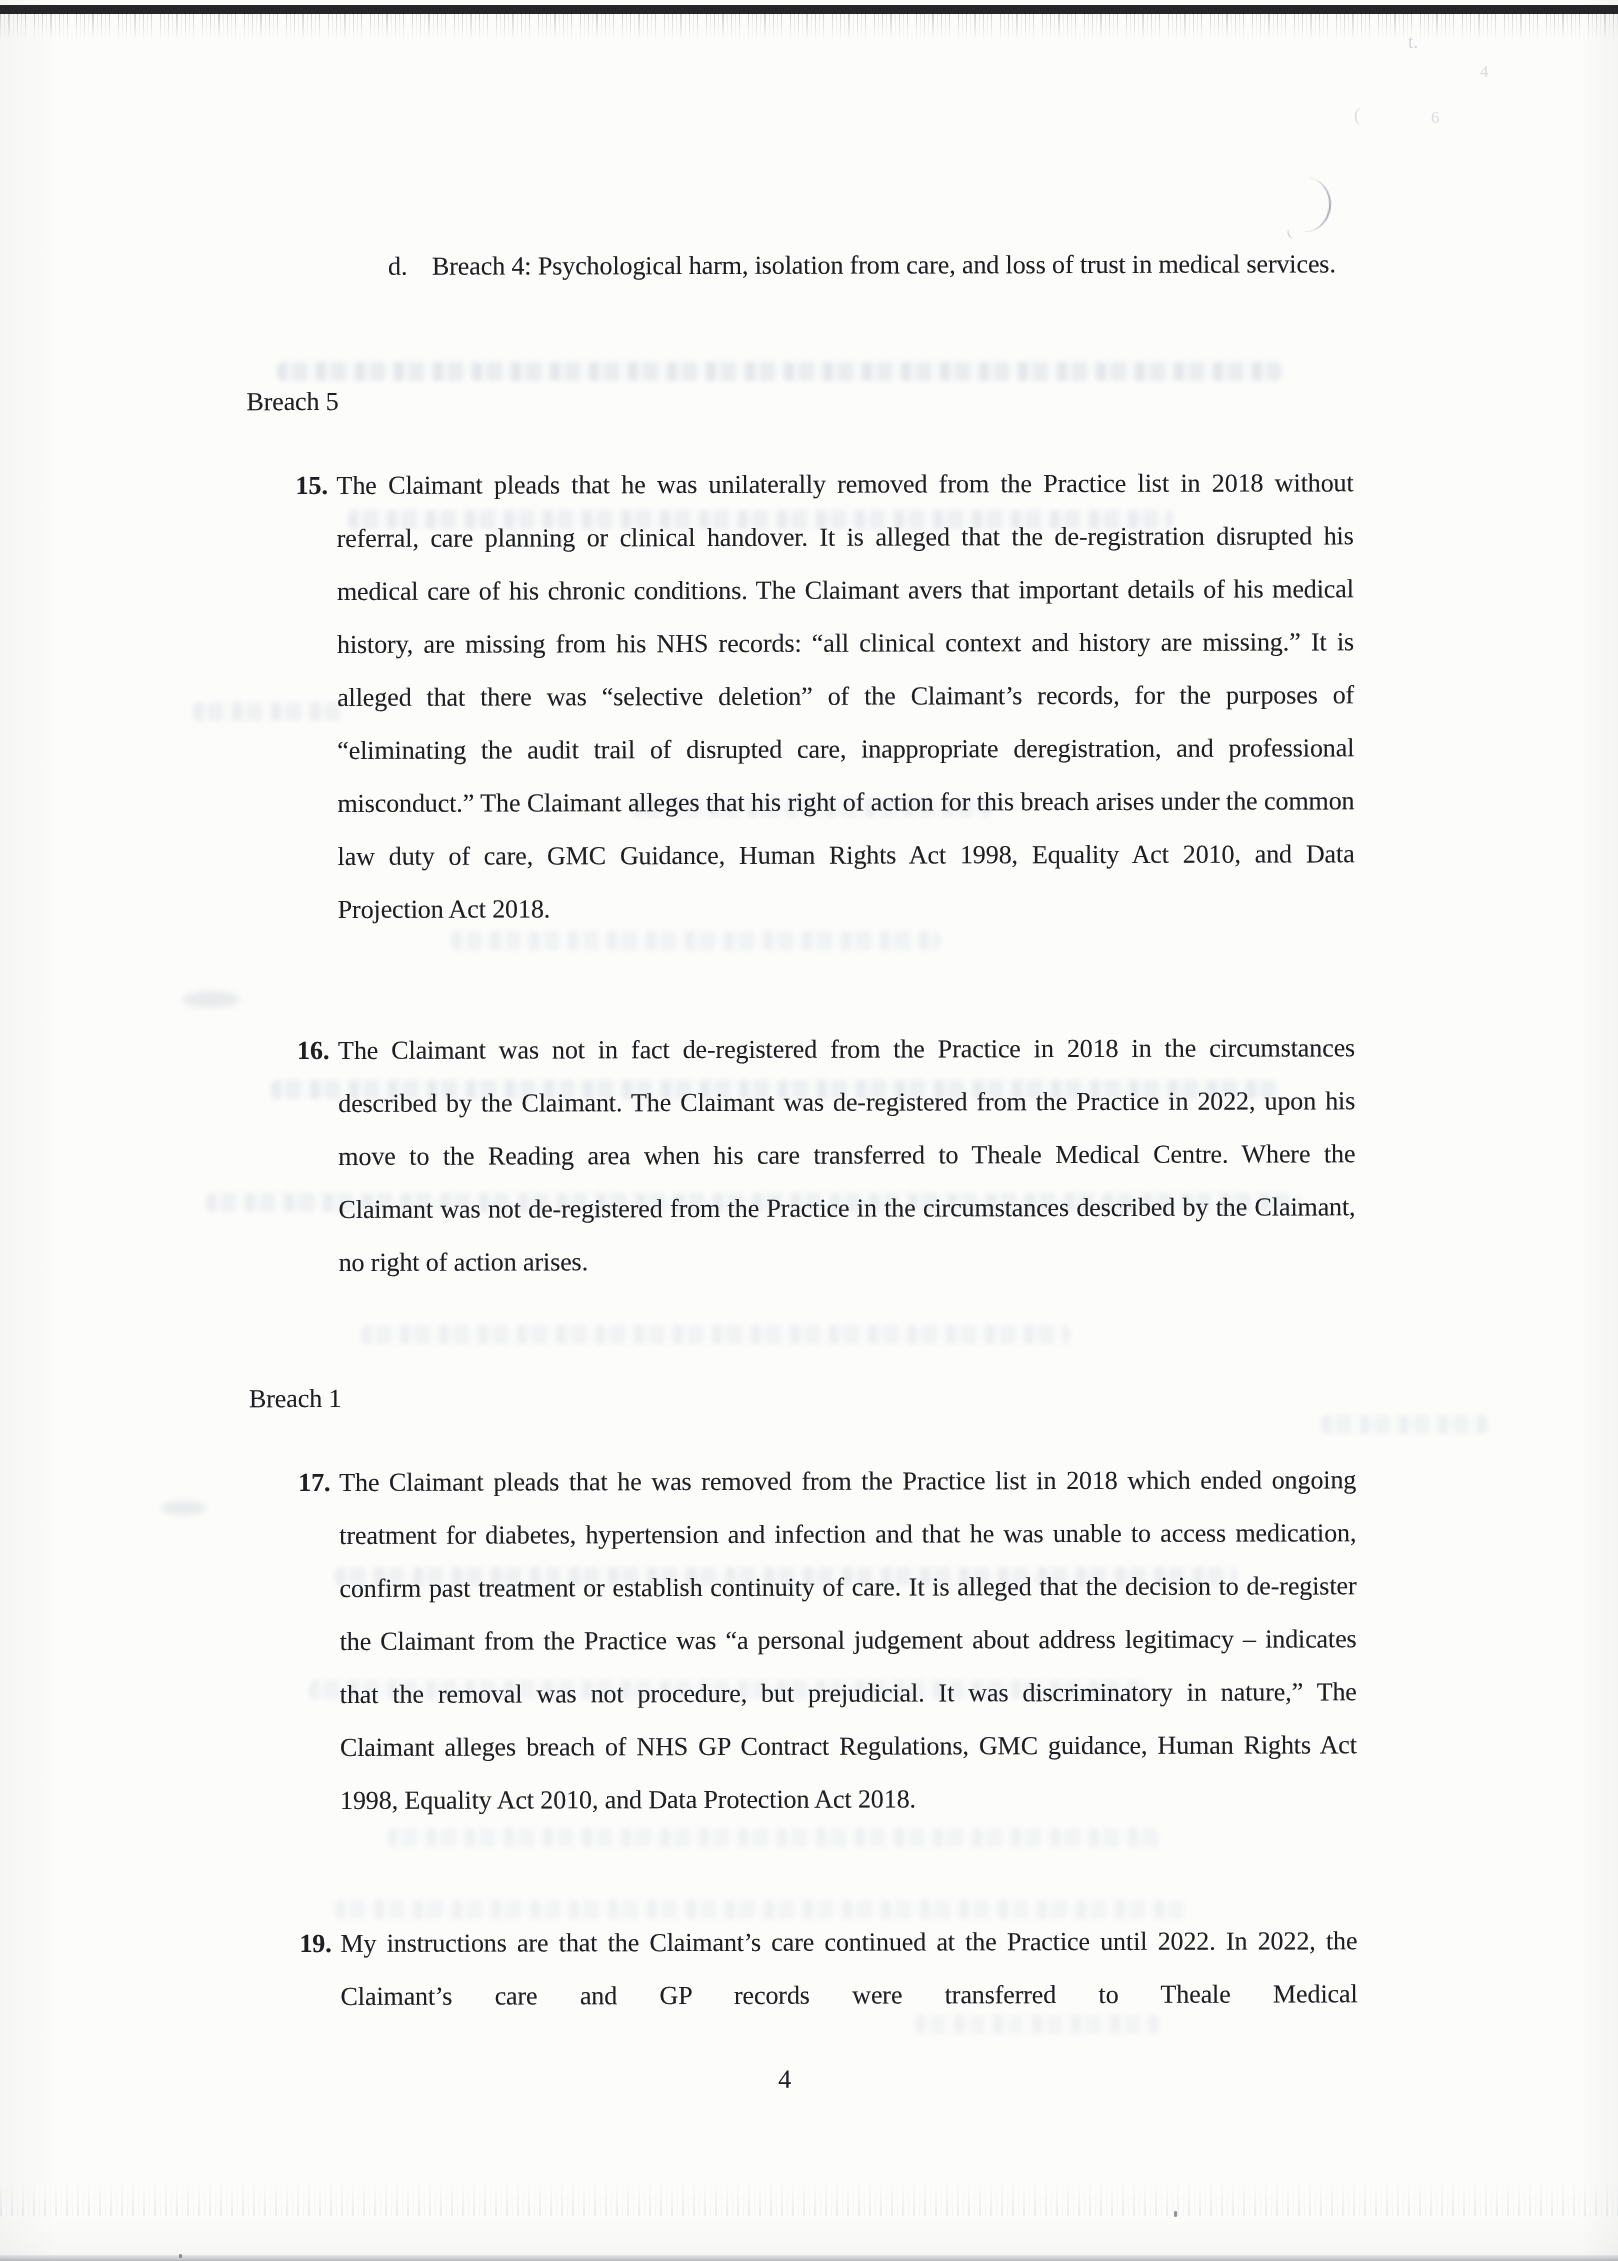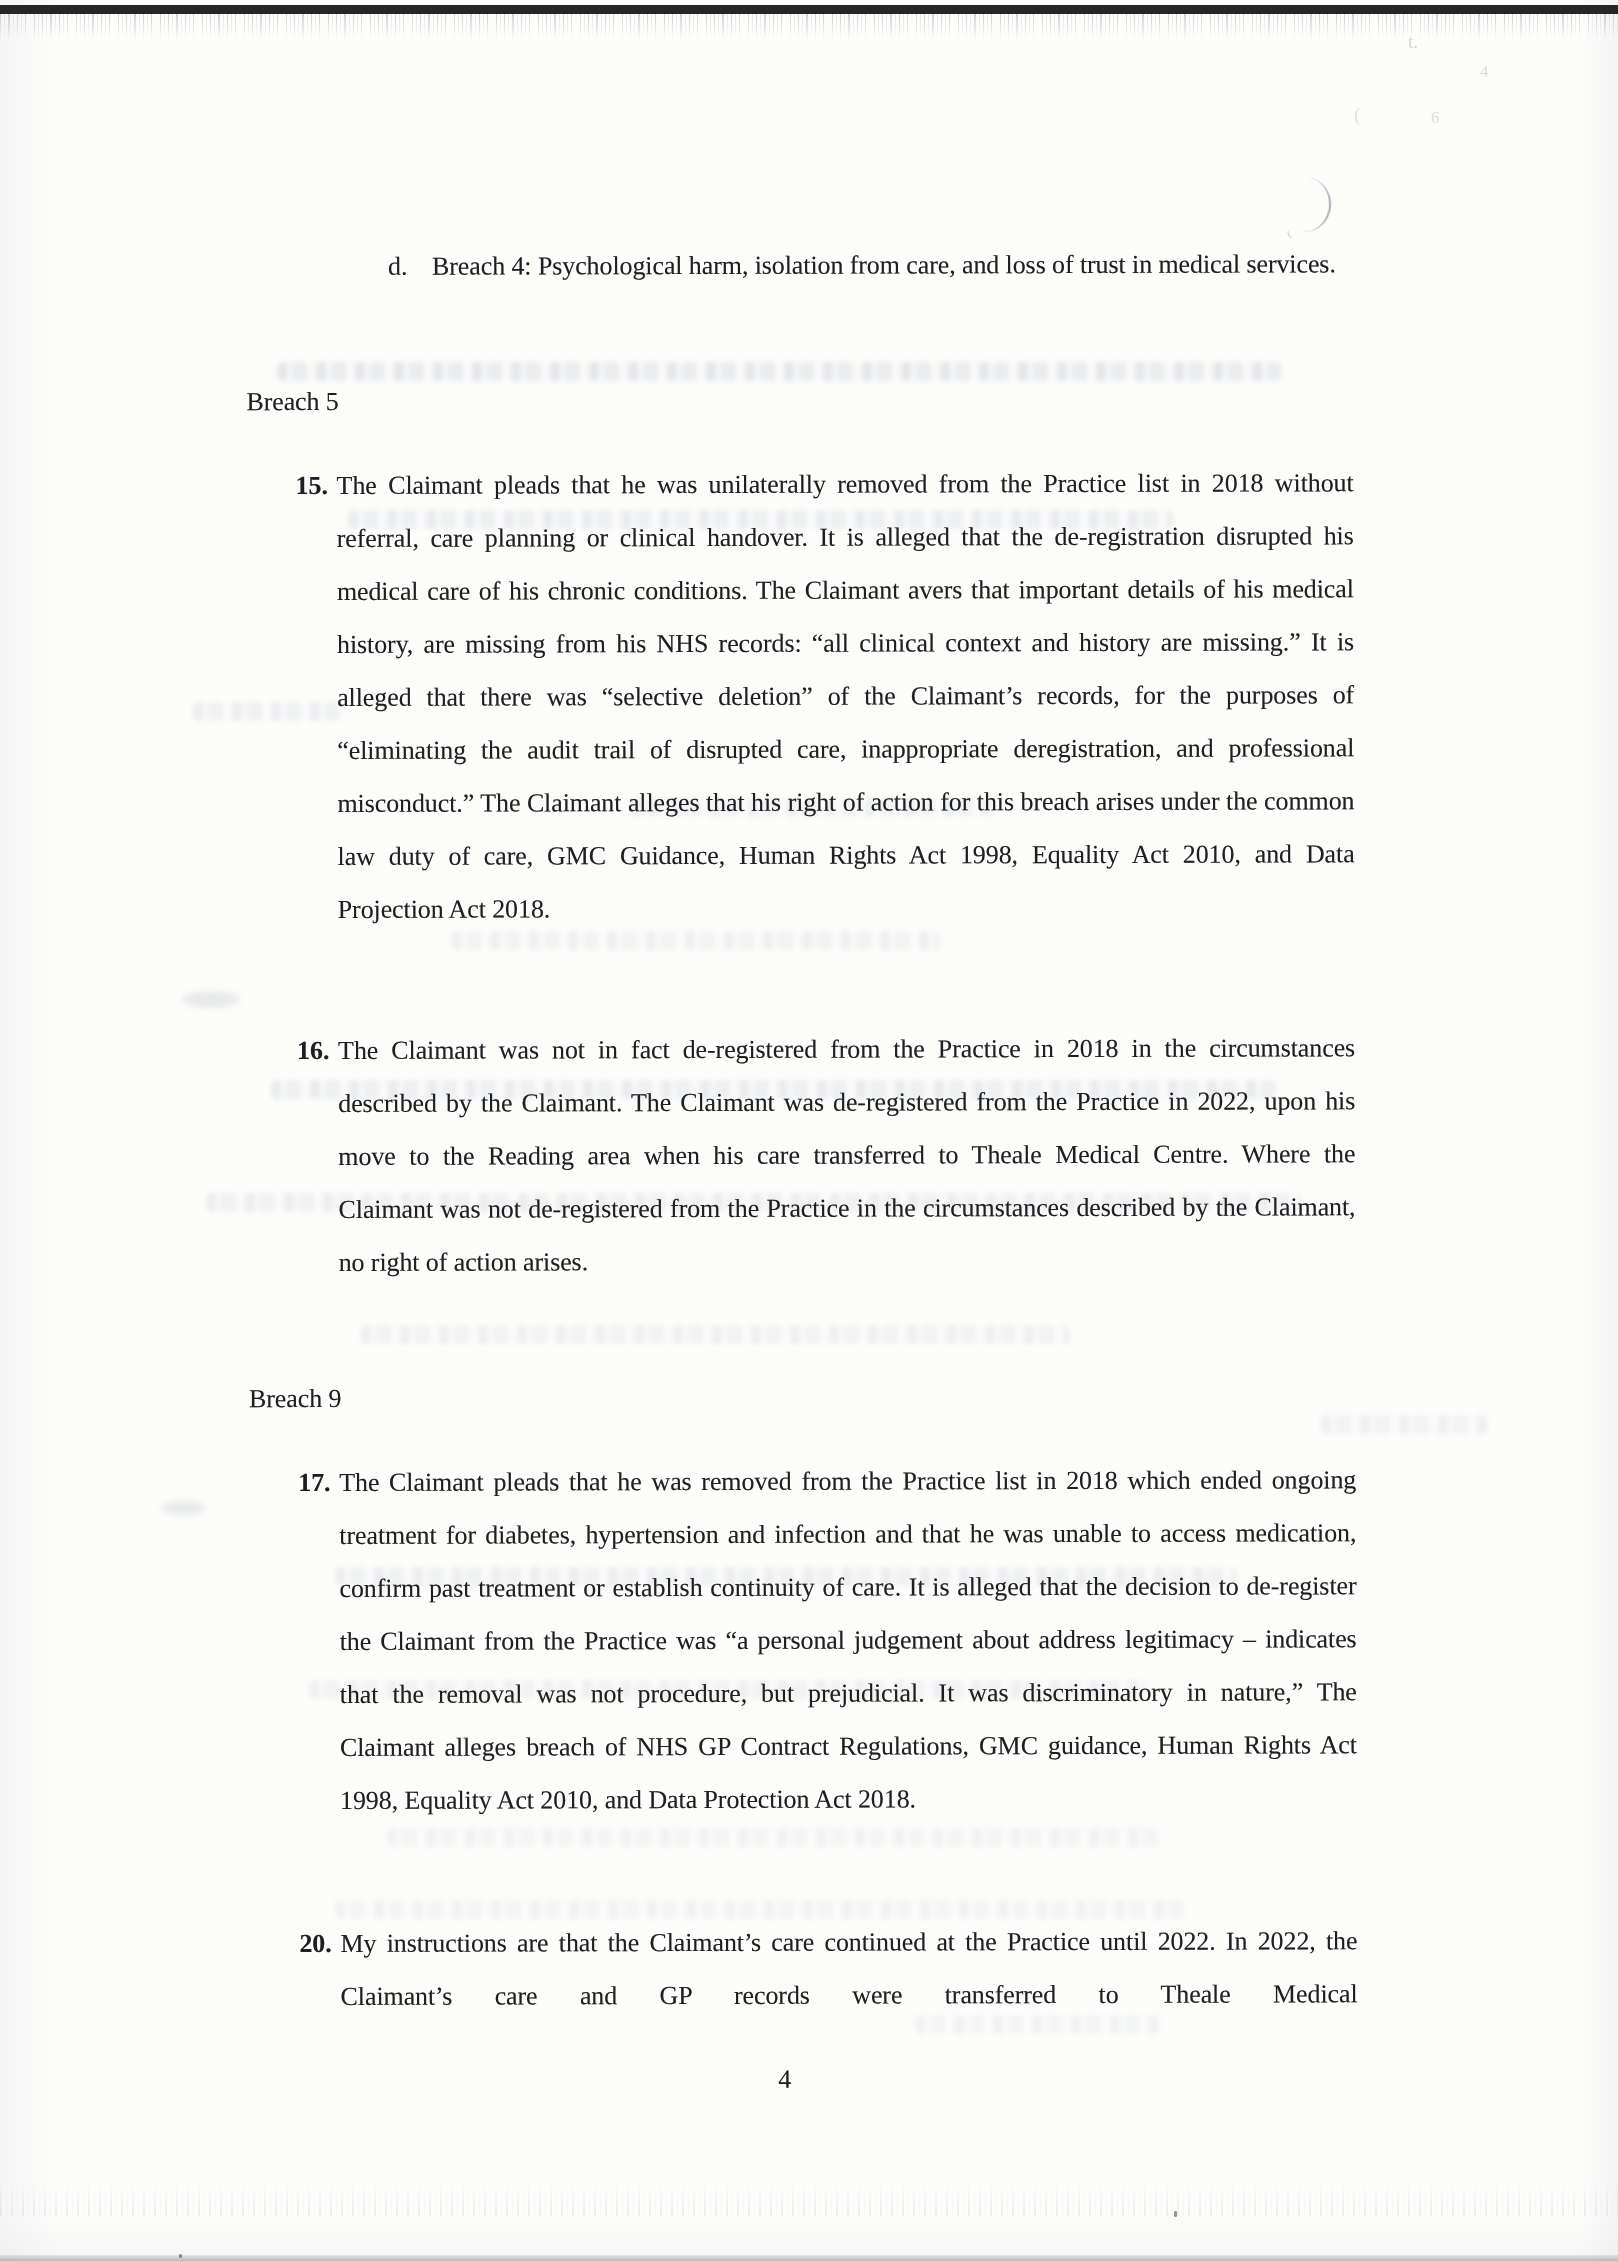--- a/index.html
+++ b/index.html
@@ -187,22 +187,22 @@
 <div class="doc doc-text">
 
   <div class="list-item-d"><span class="marker">d.</span><span>Breach 4: Psychological harm, isolation from care, and loss of trust in medical services.</span></div>
 
   <div class="heading h-breach1">Breach 5</div>
 
   <div class="para p15"><span class="pnum">15.</span><span>The Claimant pleads that he was unilaterally removed from the Practice list in 2018 without referral, care planning or clinical handover. It is alleged that the de-registration disrupted his medical care of his chronic conditions. The Claimant avers that important details of his medical history, are missing from his NHS records: “all clinical context and history are missing.” It is alleged that there was “selective deletion” of the Claimant’s records, for the purposes of “eliminating the audit trail of disrupted care, inappropriate deregistration, and professional misconduct.” The Claimant alleges that his right of action for this breach arises under the common law duty of care, GMC Guidance, Human Rights Act 1998, Equality Act 2010, and Data Projection Act 2018.</span></div>
 
   <div class="para p16"><span class="pnum">16.</span><span>The Claimant was not in fact de-registered from the Practice in 2018 in the circumstances described by the Claimant. The Claimant was de-registered from the Practice in 2022, upon his move to the Reading area when his care transferred to Theale Medical Centre. Where the Claimant was not de-registered from the Practice in the circumstances described by the Claimant, no right of action arises.</span></div>
 
-  <div class="heading h-breach2">Breach 9</div>
+  <div class="heading h-breach2">Breach 1</div>
 
   <div class="para p17"><span class="pnum">17.</span><span>The Claimant pleads that he was removed from the Practice list in 2018 which ended ongoing treatment for diabetes, hypertension and infection and that he was unable to access medication, confirm past treatment or establish continuity of care. It is alleged that the decision to de-register the Claimant from the Practice was “a personal judgement about address legitimacy – indicates that the removal was not procedure, but prejudicial. It was discriminatory in nature,” The Claimant alleges breach of NHS GP Contract Regulations, GMC guidance, Human Rights Act 1998, Equality Act 2010, and Data Protection Act 2018.</span></div>
 
-  <div class="para p18 justify-last"><span class="pnum">20.</span><span>My instructions are that the Claimant’s care continued at the Practice until 2022. In 2022, the Claimant’s care and GP records were transferred to Theale Medical</span></div>
+  <div class="para p18 justify-last"><span class="pnum">19.</span><span>My instructions are that the Claimant’s care continued at the Practice until 2022. In 2022, the Claimant’s care and GP records were transferred to Theale Medical</span></div>
 
   <div class="page-number">4</div>
 
 </div>
 
 
 </body></html>

